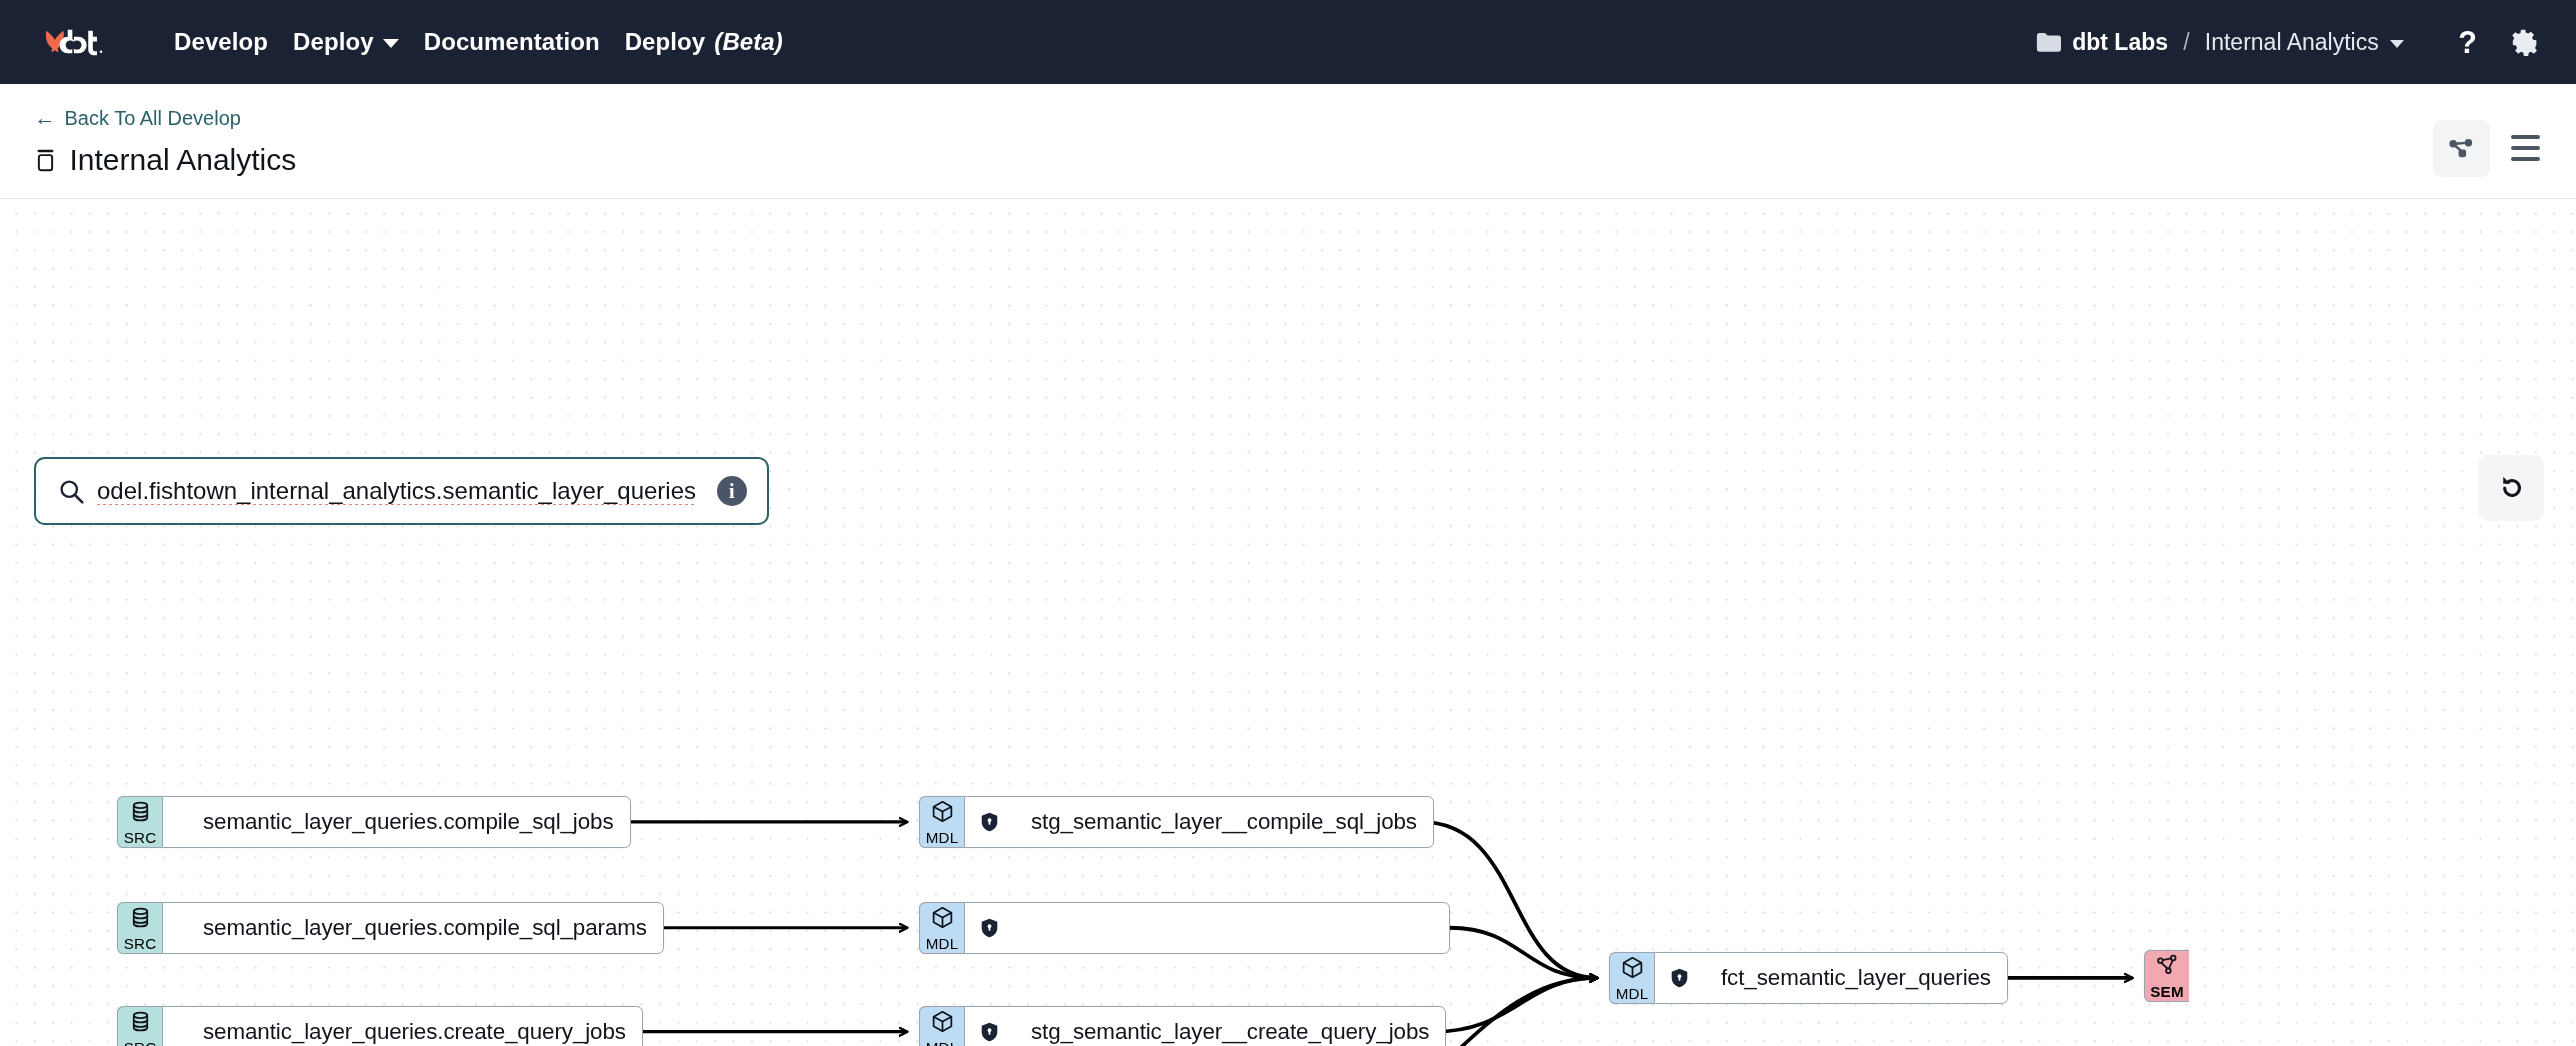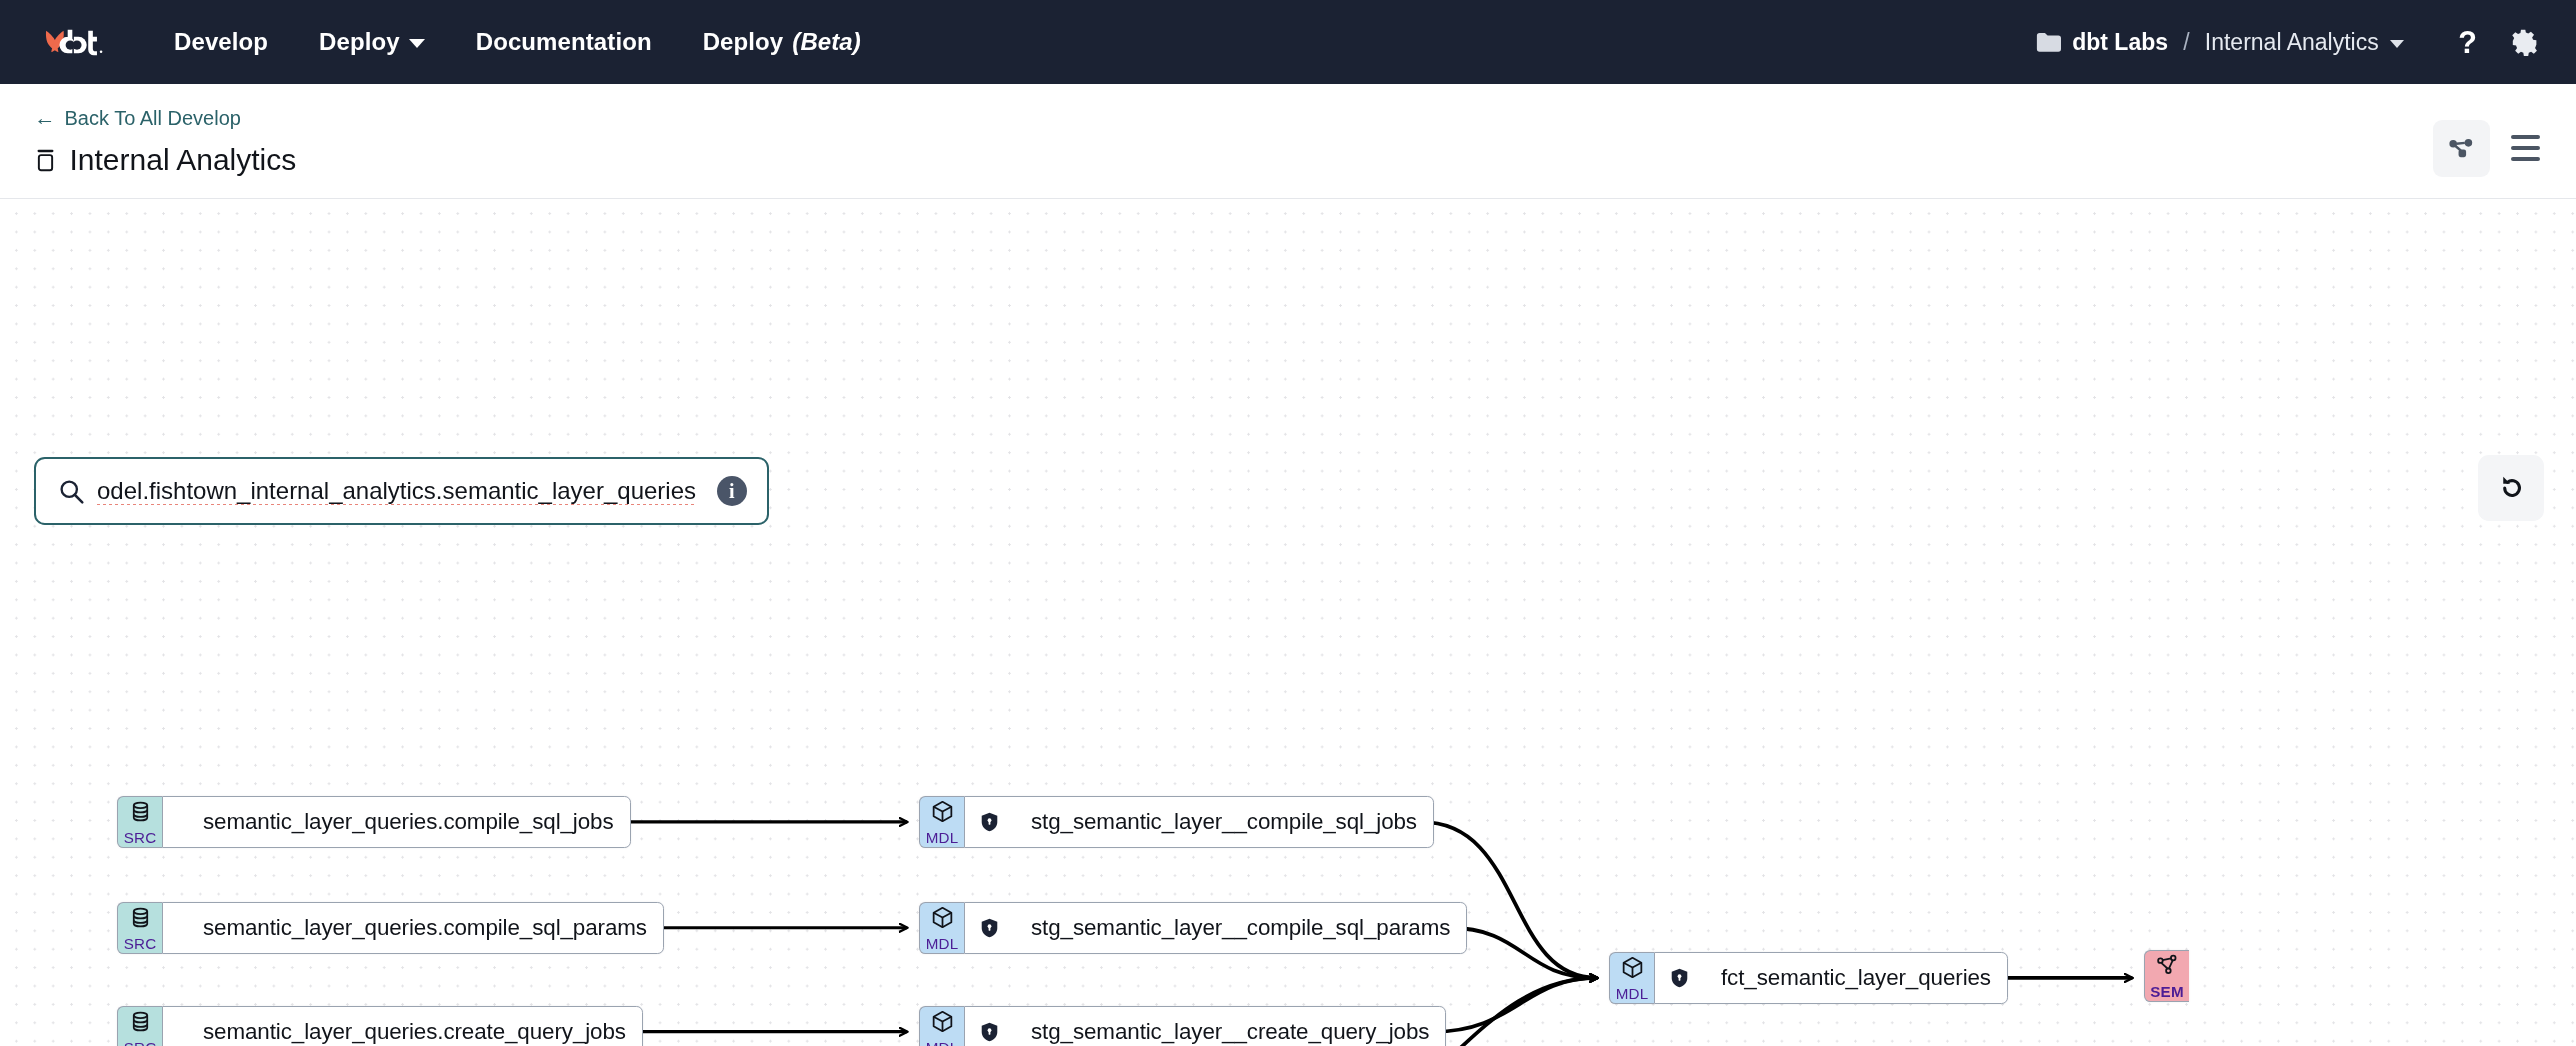--- a/index.html
+++ b/index.html
@@ -14,21 +14,21 @@
   .topnav {
     height: 84px;
     background: #1b2233;
     display: flex;
     align-items: center;
     padding: 0 36px 0 41px;
     position: relative;
   }
   .brand { display: flex; align-items: center; gap: 0px; margin-right: 56px; }
   .brand-logo { width: 77px; height: 54px; display:block; }
-  .nav-links { display: flex; align-items: center; gap: 51px; }
+  .nav-links { display: flex; align-items: center; gap: 25px; }
   .nav-link {
     color: #ffffff;
     font-size: 24px;
     font-weight: bold;
     letter-spacing: 0.1px;
     display: flex; align-items: center; gap: 9px;
     cursor: pointer;
     white-space: nowrap;
   }
   .nav-link .beta { font-style: italic; font-weight: bold; }
@@ -171,21 +171,21 @@
     border: 0.9px solid #9aa3b0;
     border-right: none;
     display:flex; flex-direction:column;
     align-items:center; justify-content:center;
     gap: 0px;
     padding-top: 1.8px;
   }
   .node-badge svg { display:block; }
   .badge-text {
     font-size: 15.2px;
-    color: #4c1d95;
+    color: #000000;
     line-height: 1;
     margin-top: 7px;
     letter-spacing: 0.2px;
   }
   .node-body {
     flex: 1 1 auto;
     background: #ffffff;
     border: 0.9px solid #9aa3b0;
     border-radius: 0 6.3px 6.3px 0;
     display: flex;
@@ -407,21 +407,20 @@
             <path d="M13 13 V24" fill="none" stroke="#11141a" stroke-width="2"></path>
           </svg>
           <span class="badge-text">MDL</span>
         </div>
         <div class="node-body">
           <svg class="shield-icon" viewBox="0 0 19 22">
             <path d="M9.5 0.8 L18.2 4 V11 C18.2 16.4 14.3 20 9.5 21.4 C4.7 20 0.8 16.4 0.8 11 V4 Z" fill="#1b2233"></path>
             <circle cx="9.5" cy="9" r="2.1" fill="#ffffff"></circle>
             <rect x="8.5" y="9.6" width="2" height="4.6" rx="1" fill="#ffffff"></rect>
           </svg>
-          <span class="node-label">stg_semantic_layer__compile_sql_params</span>
         </div>
       </div>
       <div class="node type-mdl" style="left: 919px; top: 807px; width: 514px;">
         <div class="node-badge">
           <svg width="23" height="23" viewBox="0 0 26 26">
             <path d="M13 2 L23 7.6 V18.4 L13 24 L3 18.4 V7.6 Z" fill="none" stroke="#11141a" stroke-width="2" stroke-linejoin="round"></path>
             <path d="M3 7.6 L13 13 L23 7.6" fill="none" stroke="#11141a" stroke-width="2" stroke-linejoin="round"></path>
             <path d="M13 13 V24" fill="none" stroke="#11141a" stroke-width="2"></path>
           </svg>
           <span class="badge-text">MDL</span>

